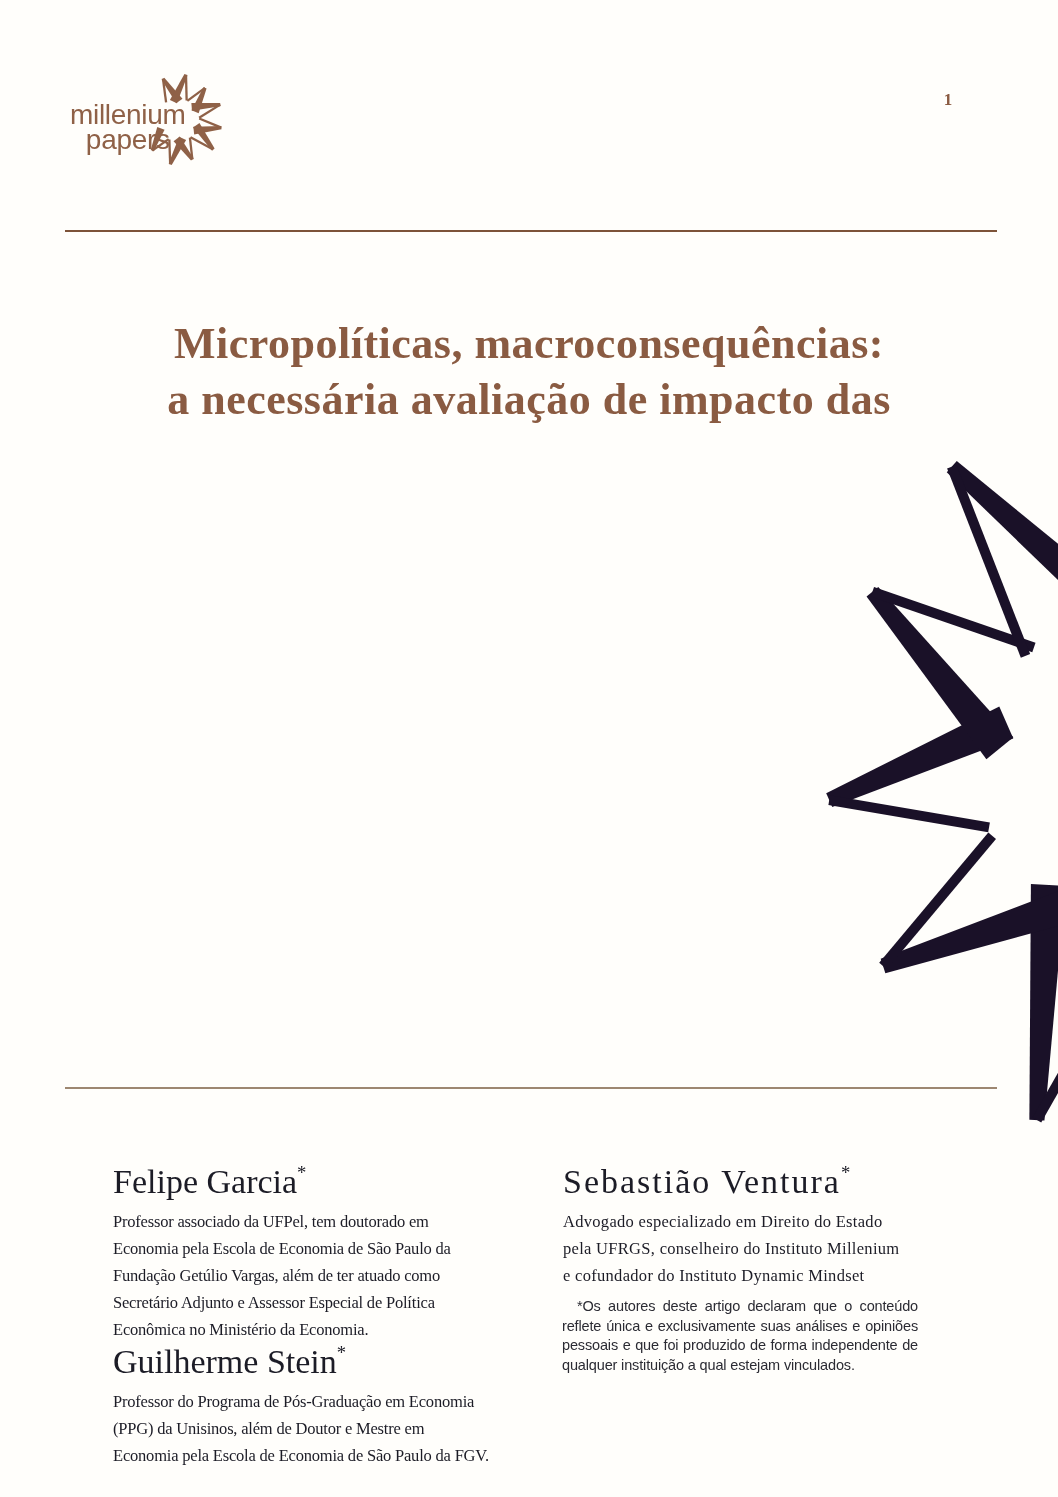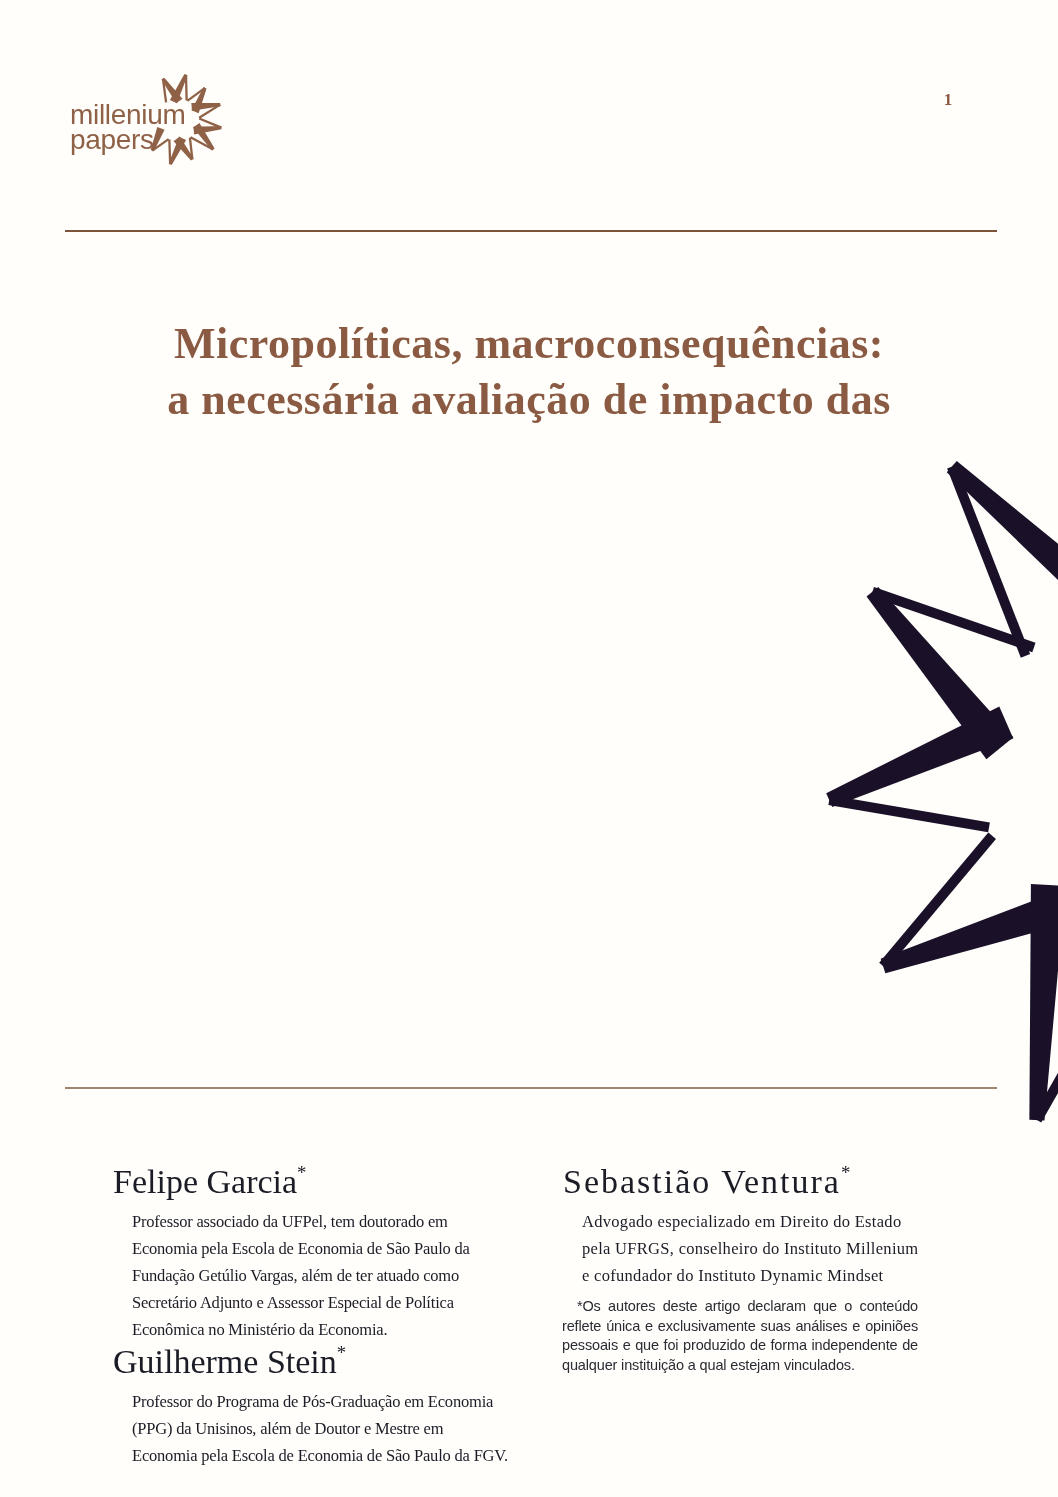--- a/index.html
+++ b/index.html
@@ -24,20 +24,21 @@
 
   
   .logo{position:absolute;left:0;top:0;width:300px;height:210px;}
   .logo-sun{position:absolute;left:60px;top:55px;width:225px;height:140px;}
   .logo-text{
     position:absolute;left:70px;top:102px;
     font-family:"Liberation Sans", sans-serif;
     font-size:28px;line-height:25px;
     letter-spacing:-0.3px;
     color:var(--brown);
+    text-align:center;
   }
   .page-number{
     position:absolute;left:933px;top:90px;width:30px;
     text-align:center;
     font-family:"Liberation Serif", serif;
     font-weight:bold;font-size:17px;
     color:var(--title-brown);
   }
 
   
@@ -69,21 +70,20 @@
     margin-top:43px;
   }
   .author-name sup{font-size:55%;position:relative;top:-2px;}
   .author-bio{
     margin-top:6px;
     font-family:"Liberation Serif", serif;
     font-size:16.5px;line-height:27px;
     letter-spacing:-0.2px;
     white-space:pre-line;
     color:var(--text-dark);
-    margin-left:19px;
   }
   .author-felipe{left:113px;top:1112px;width:430px;}
   .author-sebastiao{left:563px;top:1112px;width:430px;}
   .author-sebastiao .author-name{letter-spacing:2px;}
   .author-sebastiao .author-bio{letter-spacing:0.3px;}
   .author-guilherme{left:113px;top:1292px;width:440px;}
 
   
   .footnote{
     position:absolute;left:562px;top:1297px;width:356px;

